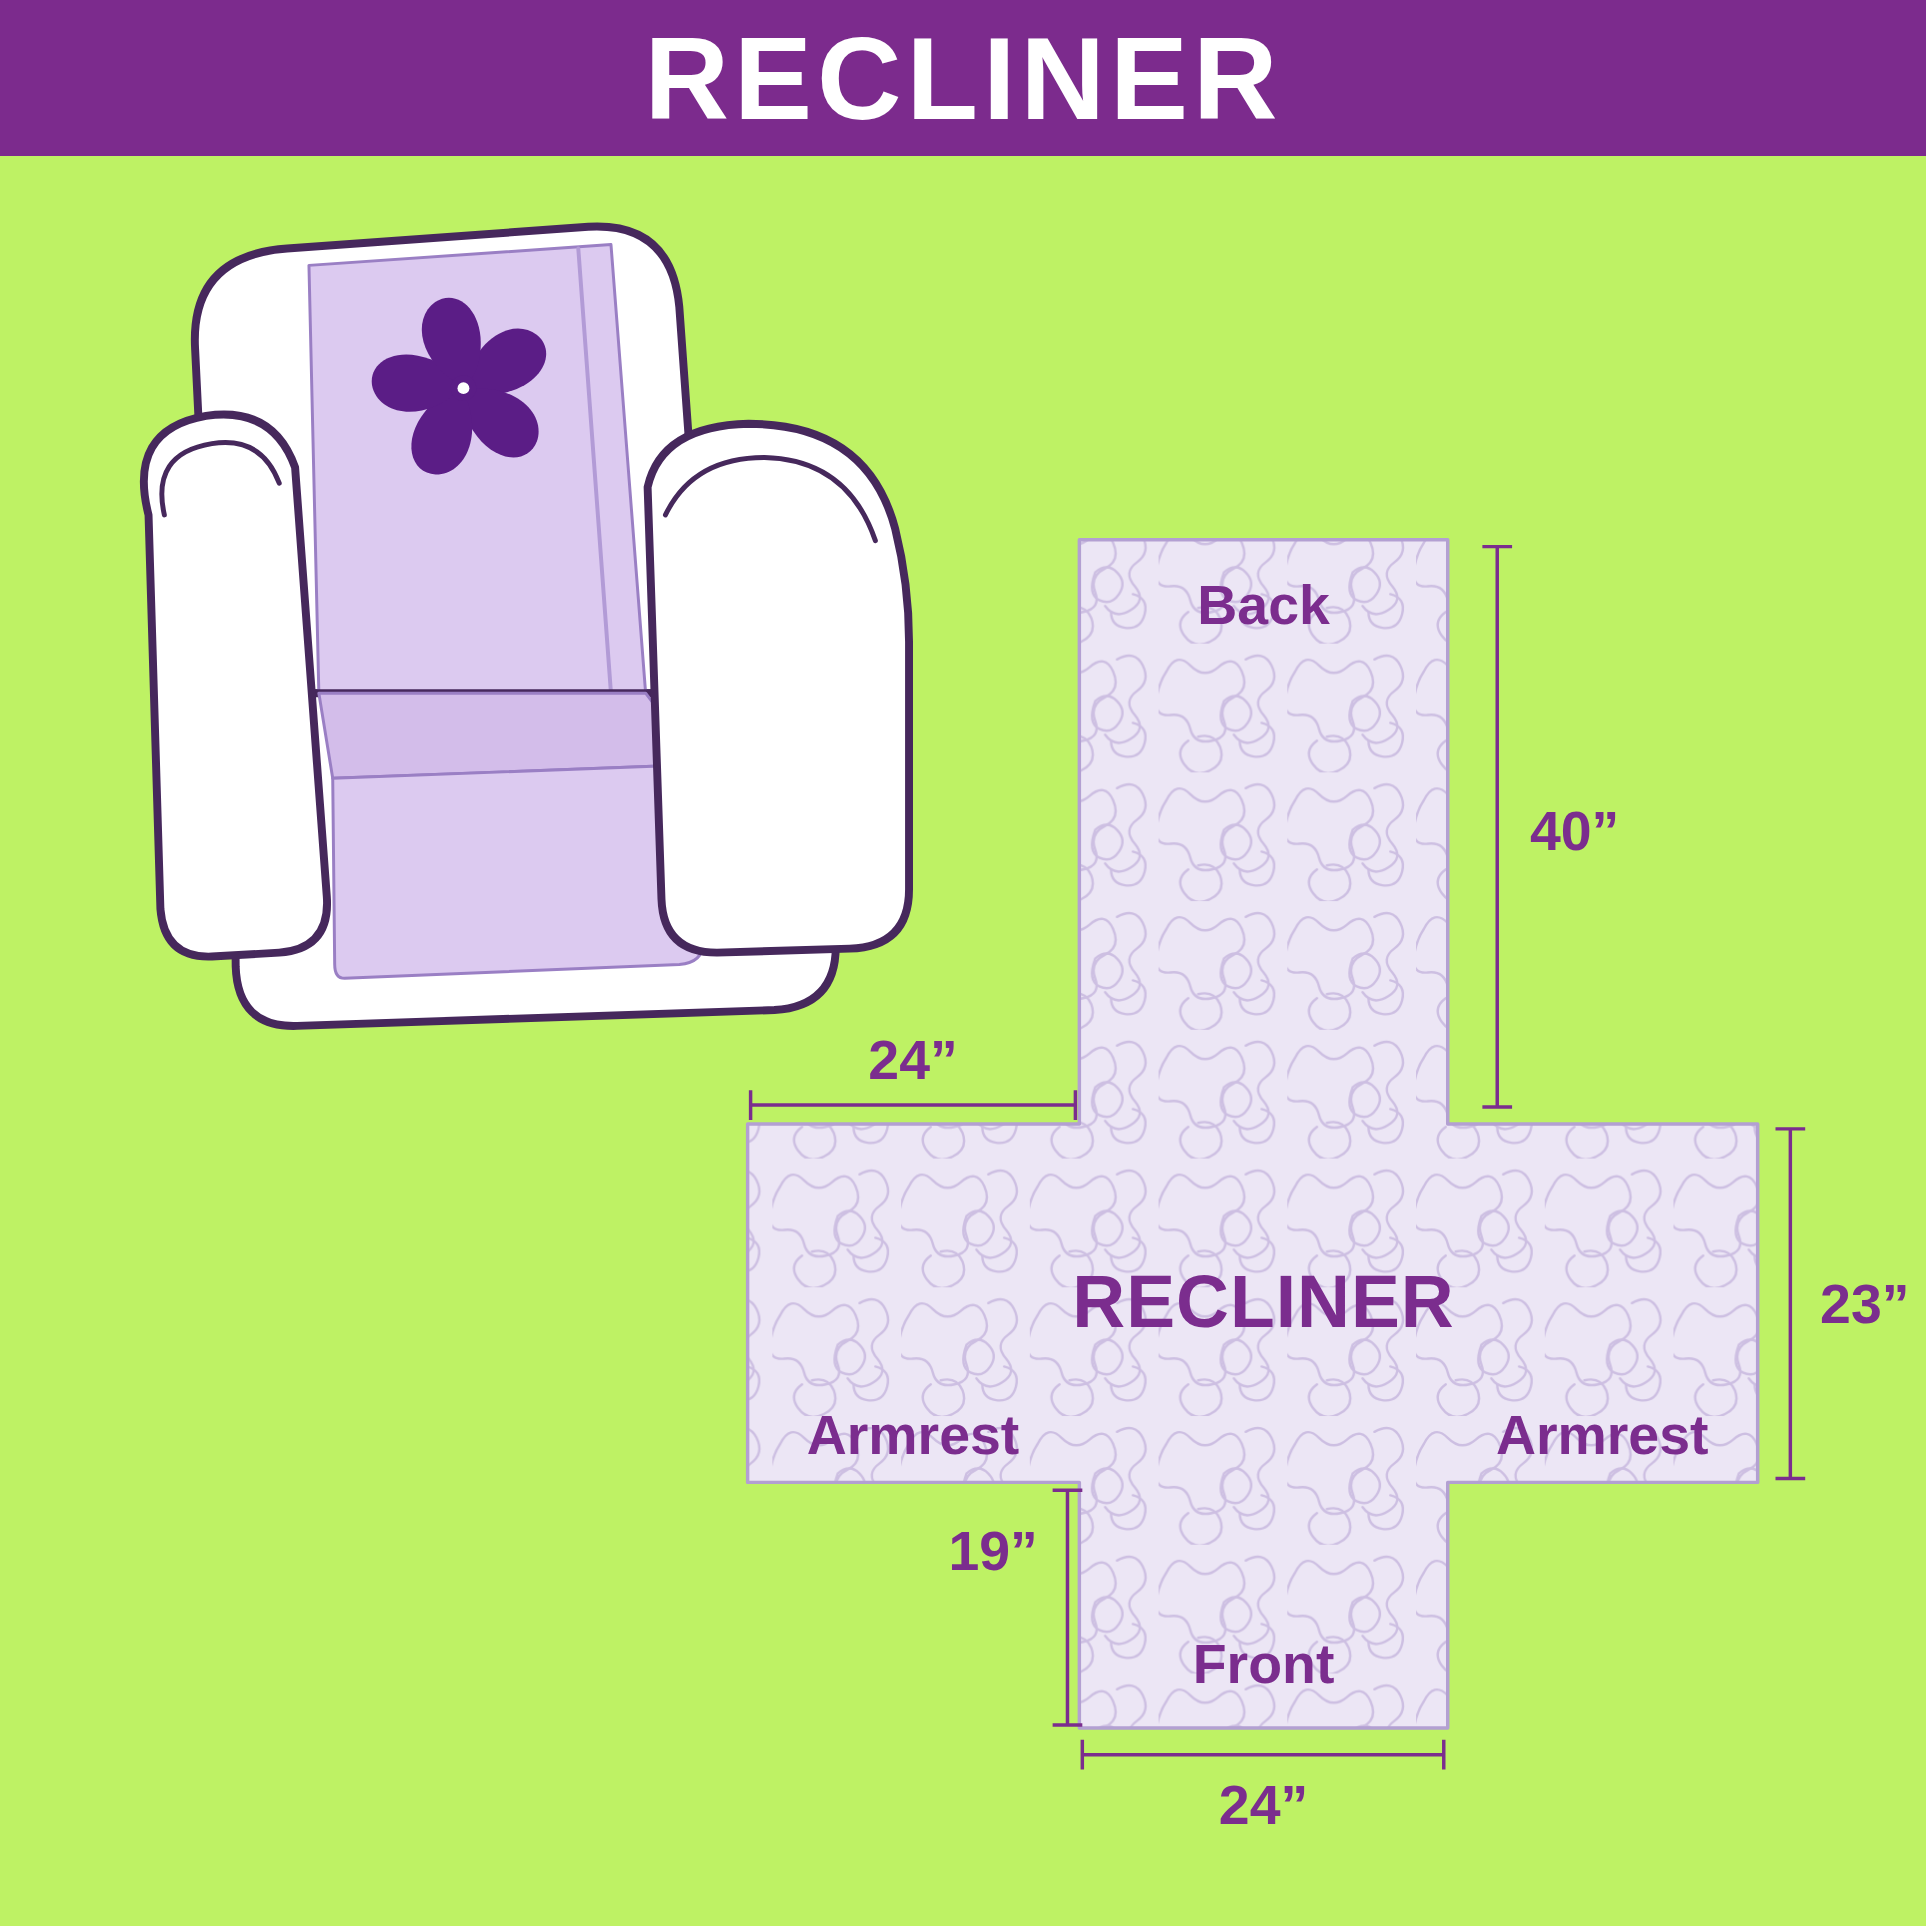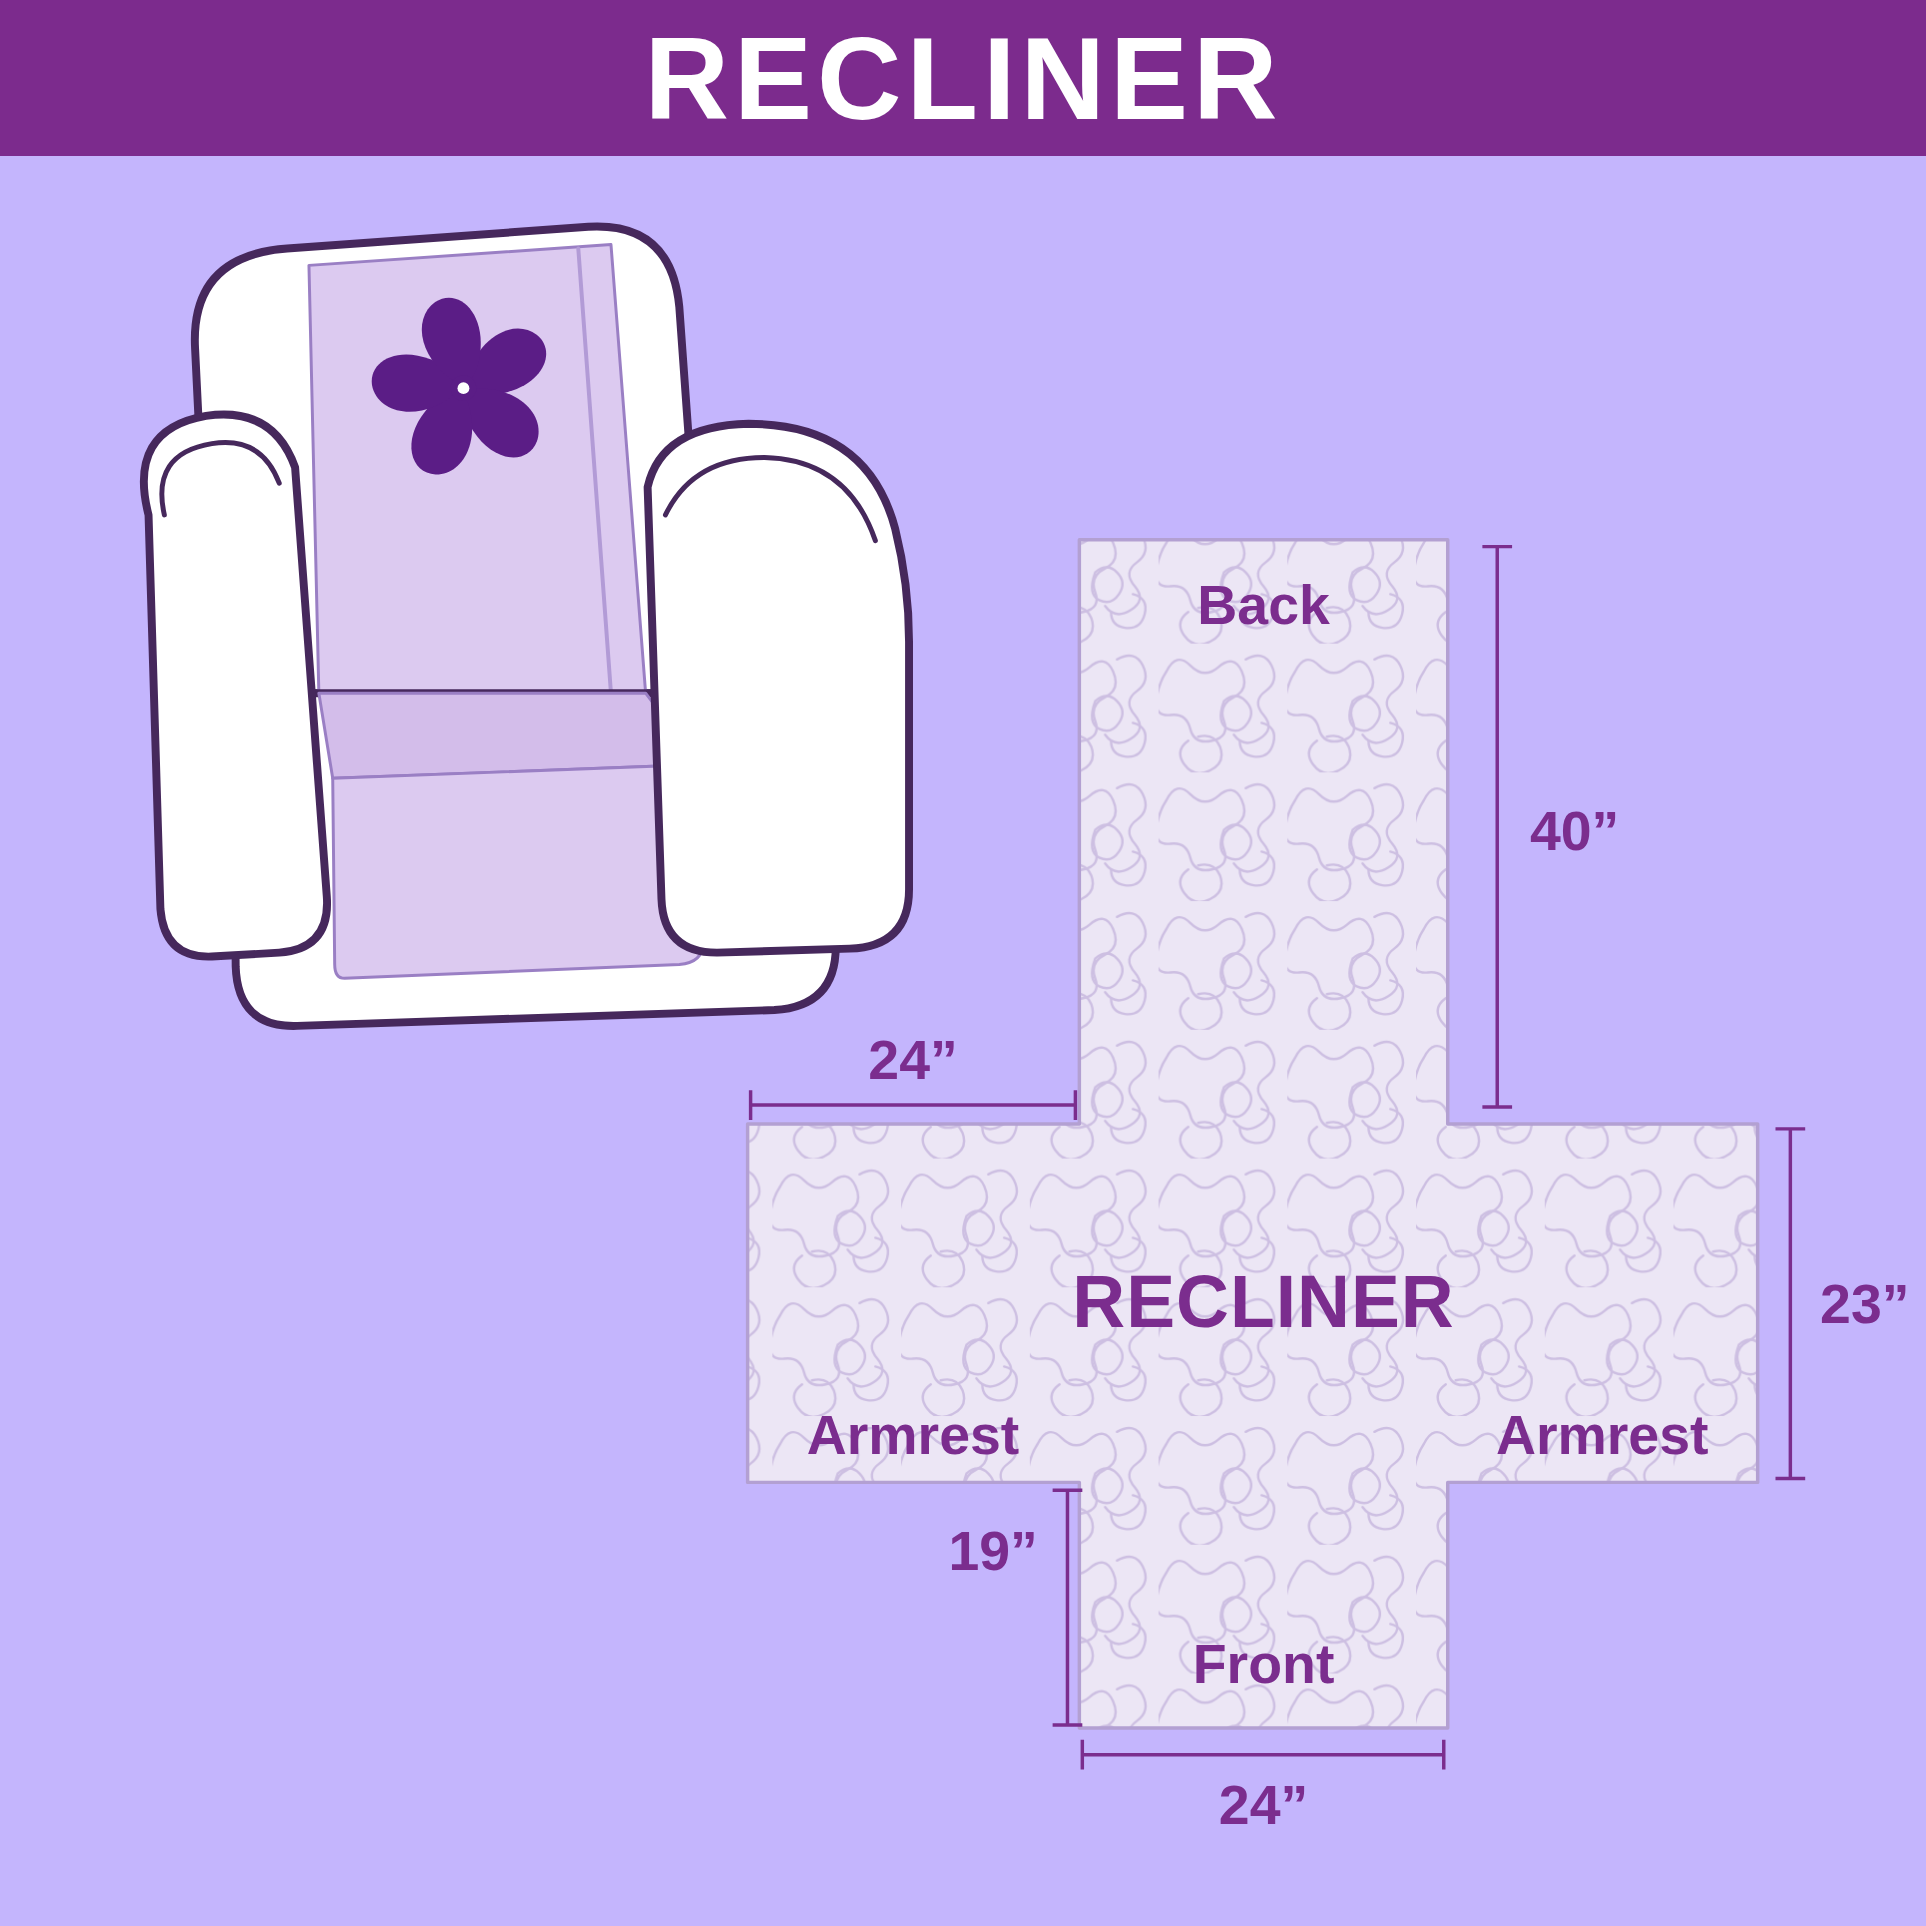--- a/index.html
+++ b/index.html
@@ -1,20 +1,20 @@
 <!DOCTYPE html>
 <html><head>
 <meta charset="utf-8">
 <style>
   html,body{margin:0;padding:0;background:#ffffff;}
   .page{
     position:relative;
     width:1927px;
     height:1927px;
-    background:#c4b5fd;
+    background:#bef264;
     overflow:hidden;
     font-family:"Liberation Sans","DejaVu Sans",sans-serif;
   }
   .banner{
     position:absolute;top:0;left:0;
     width:100%;height:156px;
     background:#7c2b8d;
     display:flex;align-items:center;justify-content:center;
   }
   .banner h1{

